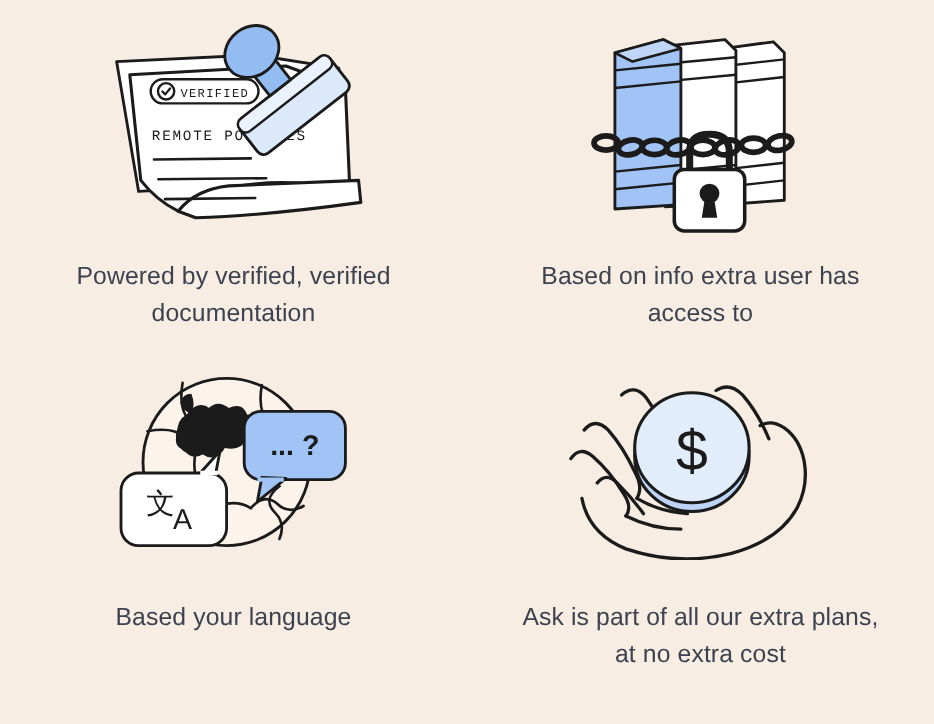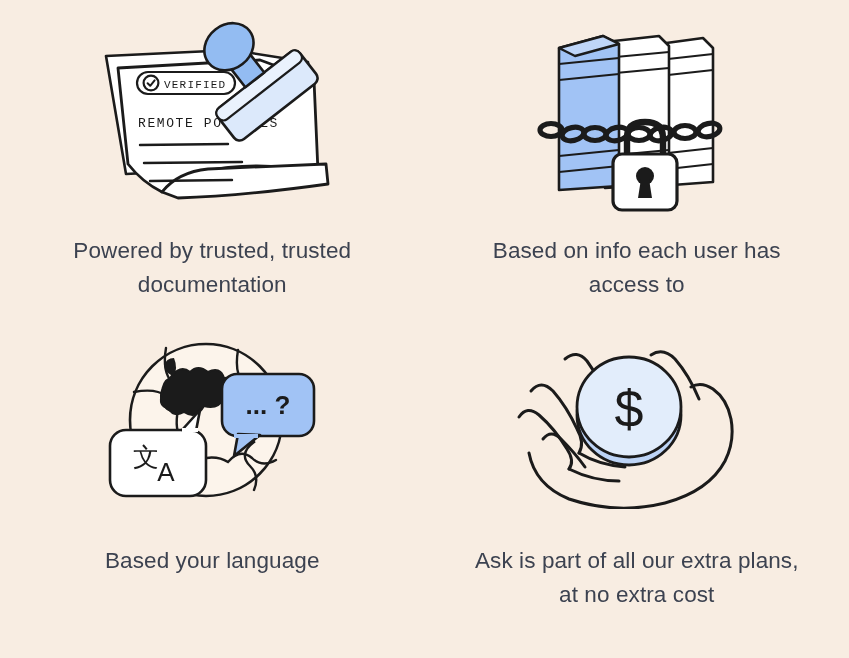--- a/index.html
+++ b/index.html
@@ -82,21 +82,21 @@
         <path d="M68 167 L150 166" stroke="#1B1B1B" stroke-width="2.4" stroke-linecap="round"></path>
 
         <g transform="rotate(-38 186 86)">
           <rect x="136" y="62" width="104" height="40" rx="7" fill="#DCE9FB" stroke="#1B1B1B" stroke-width="2.6"></rect>
           <rect x="136" y="62" width="104" height="14" rx="6" fill="#EAF2FD" stroke="#1B1B1B" stroke-width="2.2"></rect>
           <path d="M176 62 L176 40 Q176 28 188 26 Q200 26 200 40 L200 62 Z" fill="#93BCF2" stroke="#1B1B1B" stroke-width="2.6" stroke-linejoin="round"></path>
           <ellipse cx="188" cy="20" rx="26" ry="22" fill="#93BCF2" stroke="#1B1B1B" stroke-width="2.6"></ellipse>
         </g>
       </svg>
     </div>
-    <div class="feature-caption">Powered by trusted, trusted documentation</div>
+    <div class="feature-caption">Powered by verified, verified documentation</div>
   </div>
 
   <div class="feature-cell cell-tr">
     <div class="illus-wrap">
       <svg width="200" height="200" viewBox="0 0 200 200" fill="none">
 
         <path d="M122 30 L166 24 L176 34 L176 168 L122 172 Z" fill="#FFFFFF" stroke="#1B1B1B" stroke-width="2.6" stroke-linejoin="round"></path>
         <path d="M122 46 L176 40 M122 62 L176 56 M122 140 L176 134 M122 156 L176 150" stroke="#1B1B1B" stroke-width="2.2"></path>
 
         <path d="M68 28 L122 22 L132 32 L132 170 L68 174 Z" fill="#FFFFFF" stroke="#1B1B1B" stroke-width="2.6" stroke-linejoin="round"></path>
@@ -118,21 +118,21 @@
         </g>
 
         <g>
           <path d="M90 146 L90 124 Q90 108 108 108 Q126 108 126 124 L126 146" fill="none" stroke="#1B1B1B" stroke-width="6.4" stroke-linecap="round"></path>
           <rect x="76" y="140" width="64" height="56" rx="9" fill="#FFFFFF" stroke="#1B1B1B" stroke-width="3.2"></rect>
           <circle cx="108" cy="162" r="9" fill="#1B1B1B"></circle>
           <path d="M104 165 L101 184 L115 184 L112 165 Z" fill="#1B1B1B"></path>
         </g>
       </svg>
     </div>
-    <div class="feature-caption">Based on info each user has access to</div>
+    <div class="feature-caption">Based on info extra user has access to</div>
   </div>
 
   <div class="feature-cell cell-bl">
     <div class="illus-wrap">
       <svg width="216" height="176" viewBox="0 0 216 176" fill="none">
 
         <circle cx="102" cy="82" r="76" fill="#FCF4EB" stroke="#1B1B1B" stroke-width="2.6"></circle>
 
         <g stroke="#1B1B1B" stroke-width="2.4" fill="none" stroke-linecap="round">
           <path d="M30 54 Q52 50 62 58 Q66 44 80 48 Q92 52 90 62 Q108 58 118 64 Q132 50 142 62 Q150 72 166 66"></path>

